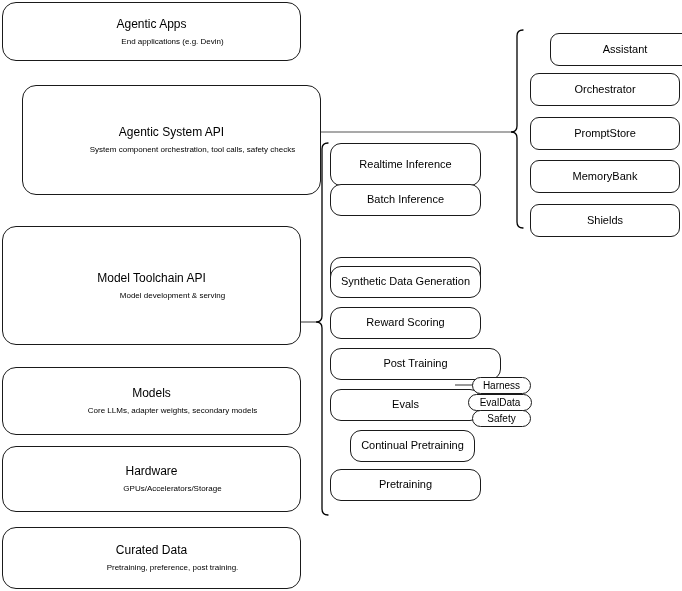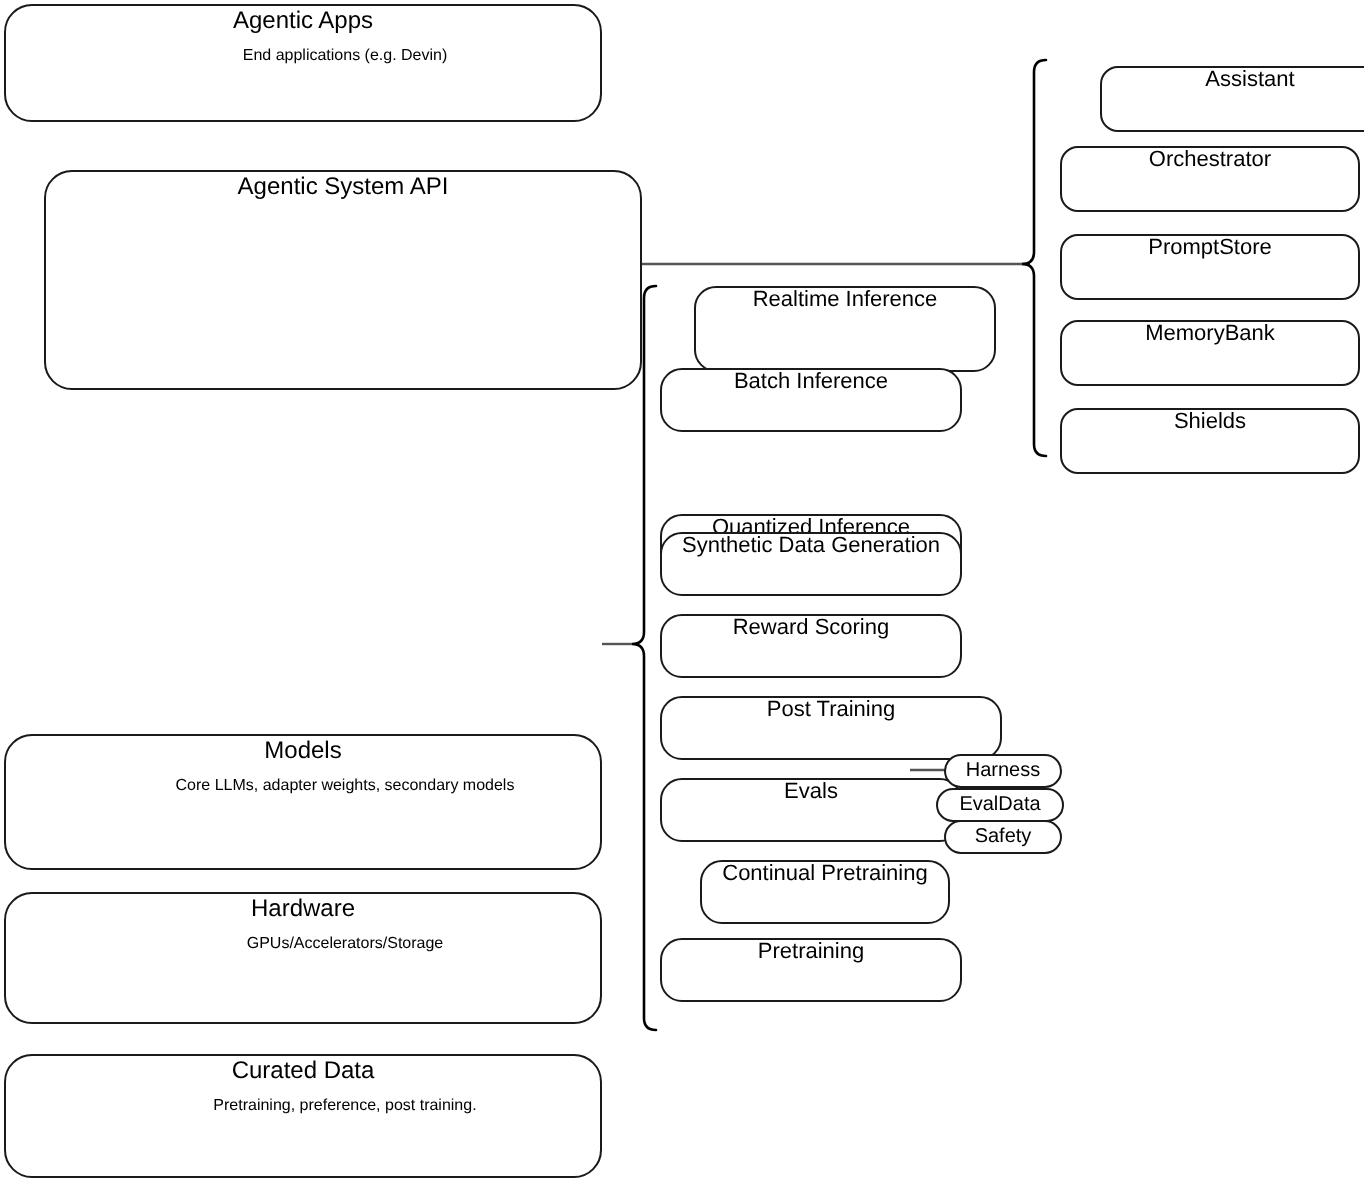--- a/index.html
+++ b/index.html
@@ -20,21 +20,21 @@
   }
   .box {
     position: absolute;
     box-sizing: border-box;
     border: 1px solid #1a1a1a;
     border-radius: 12px;
     background: #ffffff;
     display: flex;
     flex-direction: column;
     align-items: center;
-    justify-content: flex-start;
+    justify-content: center;
     text-align: center;
     line-height: 1.25;
   }
   .box .title {
     font-size: 12px;
     color: #000000;
   }
   .box .subtitle {
     font-size: 8px;
     color: #000000;
@@ -98,39 +98,44 @@
     <path d="M455 418 L476 418" stroke="#555555" stroke-width="1.2" fill="none"></path>
   </svg>
 
   <div class="box layer-box" style="left:2px; top:2px; width:299px; height:59px;">
     <div class="title">Agentic Apps</div>
     <div class="subtitle">End applications (e.g. Devin)</div>
   </div>
 
   <div class="box layer-box" style="left:2px; top:85px; width:299px; height:110px;margin-left:20px;">
     <div class="title">Agentic System API</div>
+    <div class="subtitle">System component orchestration, tool calls, safety checks</div>
   </div>
 
+  <div class="box layer-box" style="left:2px; top:226px; width:299px; height:119px;">
+    <div class="title">Model Toolchain API</div>
+    <div class="subtitle">Model development &amp; serving</div>
+  </div>
 
   <div class="box layer-box" style="left:2px; top:367px; width:299px; height:68px;">
     <div class="title">Models</div>
     <div class="subtitle">Core LLMs, adapter weights, secondary models</div>
   </div>
 
   <div class="box layer-box" style="left:2px; top:446px; width:299px; height:66px;">
     <div class="title">Hardware</div>
     <div class="subtitle">GPUs/Accelerators/Storage</div>
   </div>
 
   <div class="box layer-box" style="left:2px; top:527px; width:299px; height:62px;">
     <div class="title">Curated Data</div>
     <div class="subtitle">Pretraining, preference, post training.</div>
   </div>
 
-  <div class="box svc-box" style="left:347px; top:143px; width:151px; height:43px;">
+  <div class="box svc-box" style="left:330px; top:143px; width:151px; height:43px;">
     <div class="title">Realtime Inference</div>
   </div>
   <div class="box svc-box" style="left:330px; top:184px; width:151px; height:32px;">
     <div class="title">Batch Inference</div>
   </div>
   <div class="box svc-box" style="left:330px; top:225px; width:151px; height:34px;margin-top:32px;">
     <div class="title">Quantized Inference</div>
   </div>
   <div class="box svc-box" style="left:330px; top:266px; width:151px; height:32px;">
     <div class="title">Synthetic Data Generation</div>

